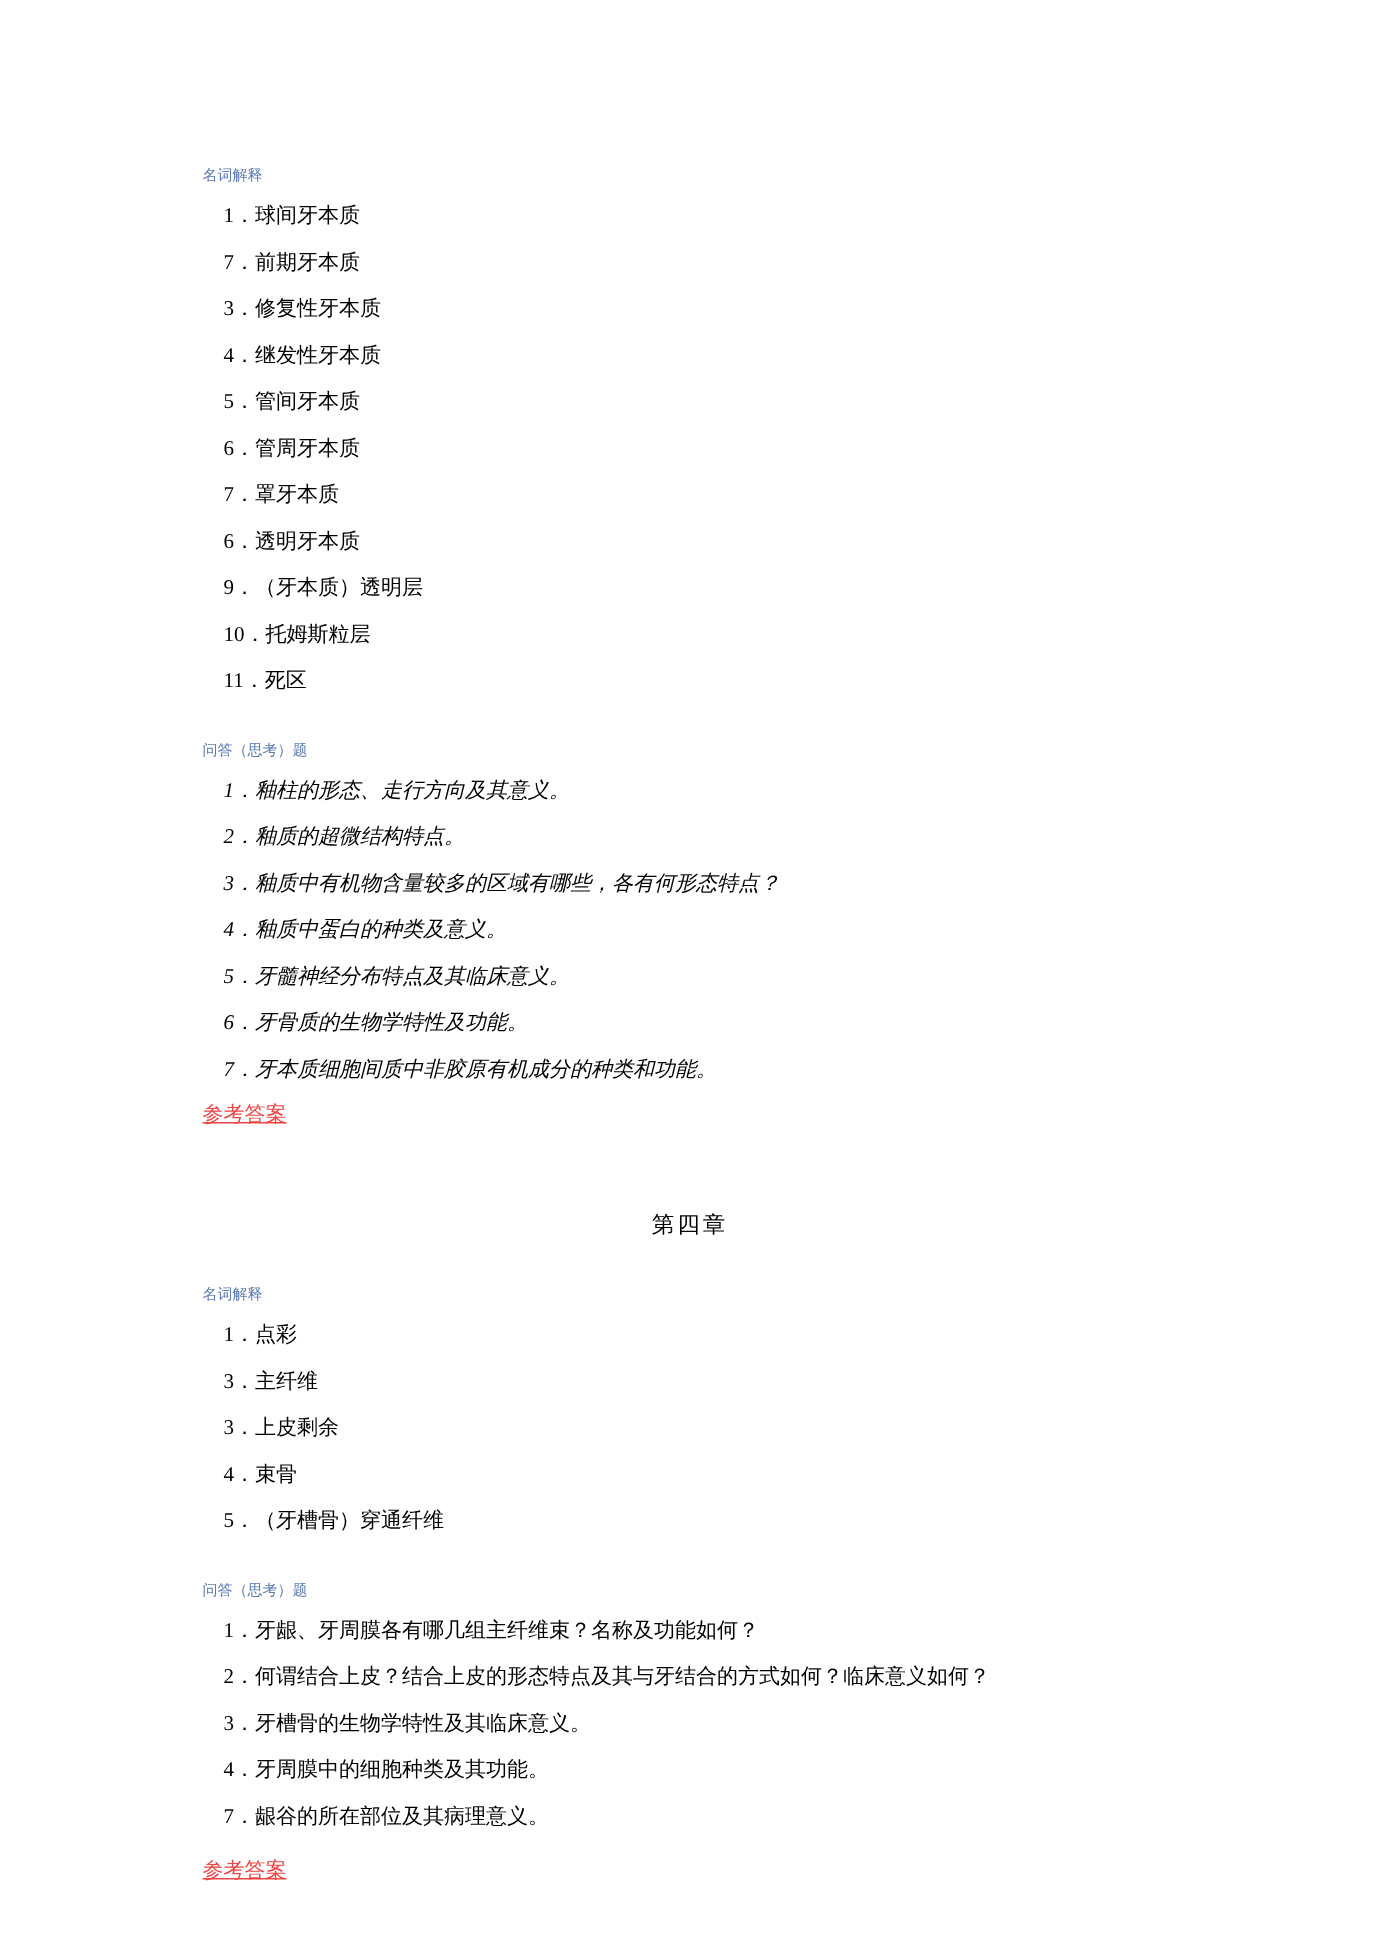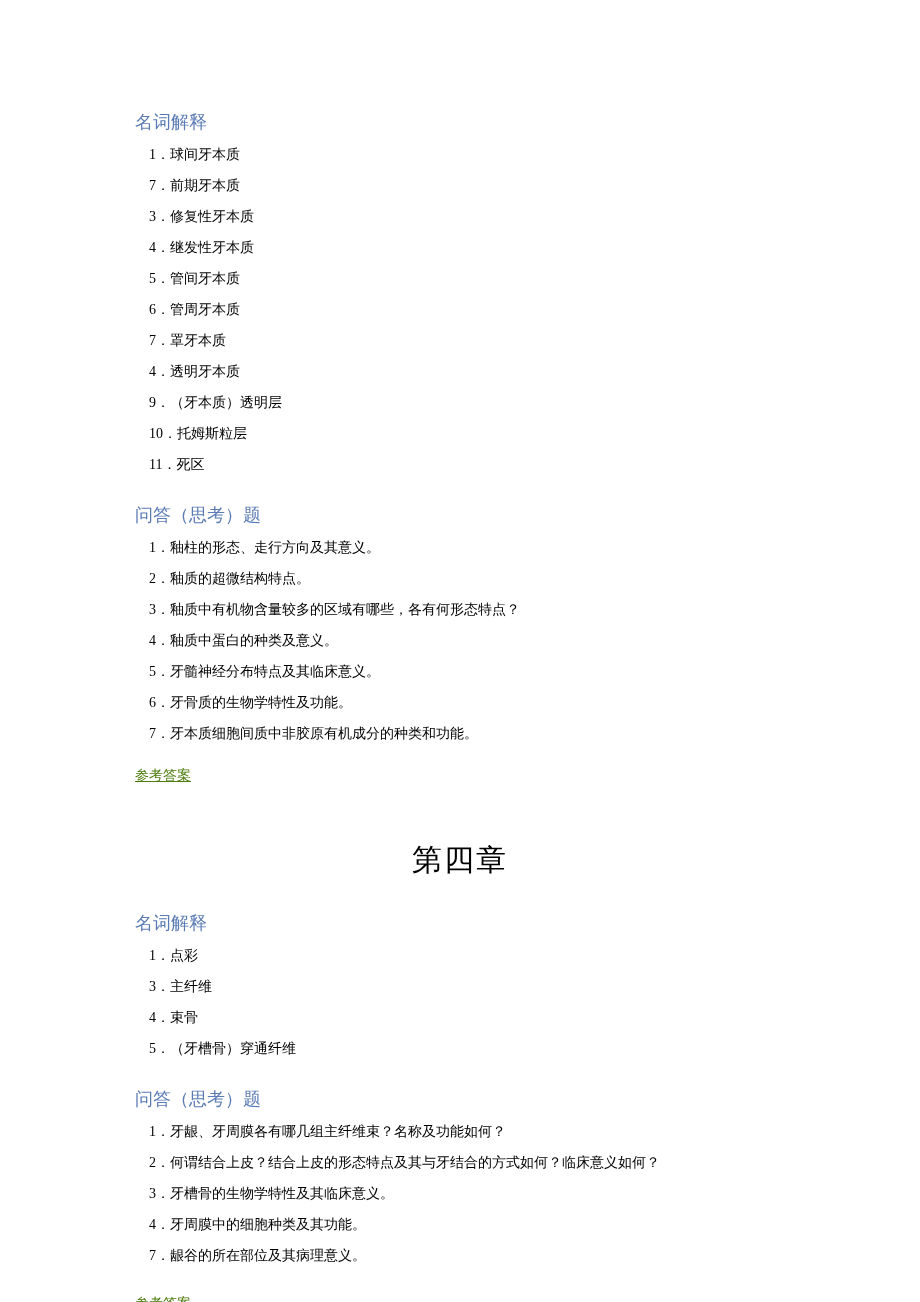--- a/index.html
+++ b/index.html
@@ -9,45 +9,44 @@
     font-family: "SimSun", "宋体", serif;
     font-size: 14px;
     color: #000000;
     width: 920px;
   }
   .page {
     padding: 110px 135px 60px 135px;
   }
   .section-heading {
     color: #5b7bb5;
-    font-size: 18px;
+    font-size: 10px;
     margin: 0 0 10px 0;
     padding: 0;
   }
   .item-list {
     margin: 0 0 28px 0;
     padding: 0;
   }
   .item-list li {
     list-style: none;
     margin: 0 0 10px 0;
     padding: 0 0 0 14px;
     line-height: 1.5;
   }
   .answer-link {
-    color: #4d7c0f;
+    color: #ef4444;
     text-decoration: underline;
     cursor: pointer;
     display: inline-block;
     margin-bottom: 55px;
-    margin-top: 13px;
   }
   .chapter-title {
     text-align: center;
-    font-size: 30px;
+    font-size: 15px;
     font-weight: normal;
     margin: 0 0 30px 0;
     letter-spacing: 2px;
   }
   .block {
     margin-bottom: 0;
   }
 </style>
 </head>
 <body>
@@ -57,48 +56,49 @@
   <div class="block">
     <p class="section-heading">名词解释</p>
     <ul class="item-list">
       <li>1．球间牙本质</li>
       <li>7．前期牙本质</li>
       <li>3．修复性牙本质</li>
       <li>4．继发性牙本质</li>
       <li>5．管间牙本质</li>
       <li>6．管周牙本质</li>
       <li>7．罩牙本质</li>
-      <li>4．透明牙本质</li>
+      <li>6．透明牙本质</li>
       <li>9．（牙本质）透明层</li>
       <li>10．托姆斯粒层</li>
       <li>11．死区</li>
     </ul>
   </div>
 
   <div class="block">
     <p class="section-heading">问答（思考）题</p>
-    <ul class="item-list" style="margin-bottom:4px;">
+    <ul class="item-list" style="margin-bottom:4px;font-style:italic;">
       <li>1．釉柱的形态、走行方向及其意义。</li>
       <li>2．釉质的超微结构特点。</li>
       <li>3．釉质中有机物含量较多的区域有哪些，各有何形态特点？</li>
       <li>4．釉质中蛋白的种类及意义。</li>
       <li>5．牙髓神经分布特点及其临床意义。</li>
       <li>6．牙骨质的生物学特性及功能。</li>
       <li>7．牙本质细胞间质中非胶原有机成分的种类和功能。</li>
     </ul>
     <a class="answer-link">参考答案</a>
   </div>
 
   <h2 class="chapter-title">第四章</h2>
 
   <div class="block">
     <p class="section-heading">名词解释</p>
     <ul class="item-list">
       <li>1．点彩</li>
       <li>3．主纤维</li>
+      <li>3．上皮剩余</li>
       <li>4．束骨</li>
       <li>5．（牙槽骨）穿通纤维</li>
     </ul>
   </div>
 
   <div class="block">
     <p class="section-heading">问答（思考）题</p>
     <ul class="item-list" style="margin-bottom:16px;">
       <li>1．牙龈、牙周膜各有哪几组主纤维束？名称及功能如何？</li>
       <li>2．何谓结合上皮？结合上皮的形态特点及其与牙结合的方式如何？临床意义如何？</li>

